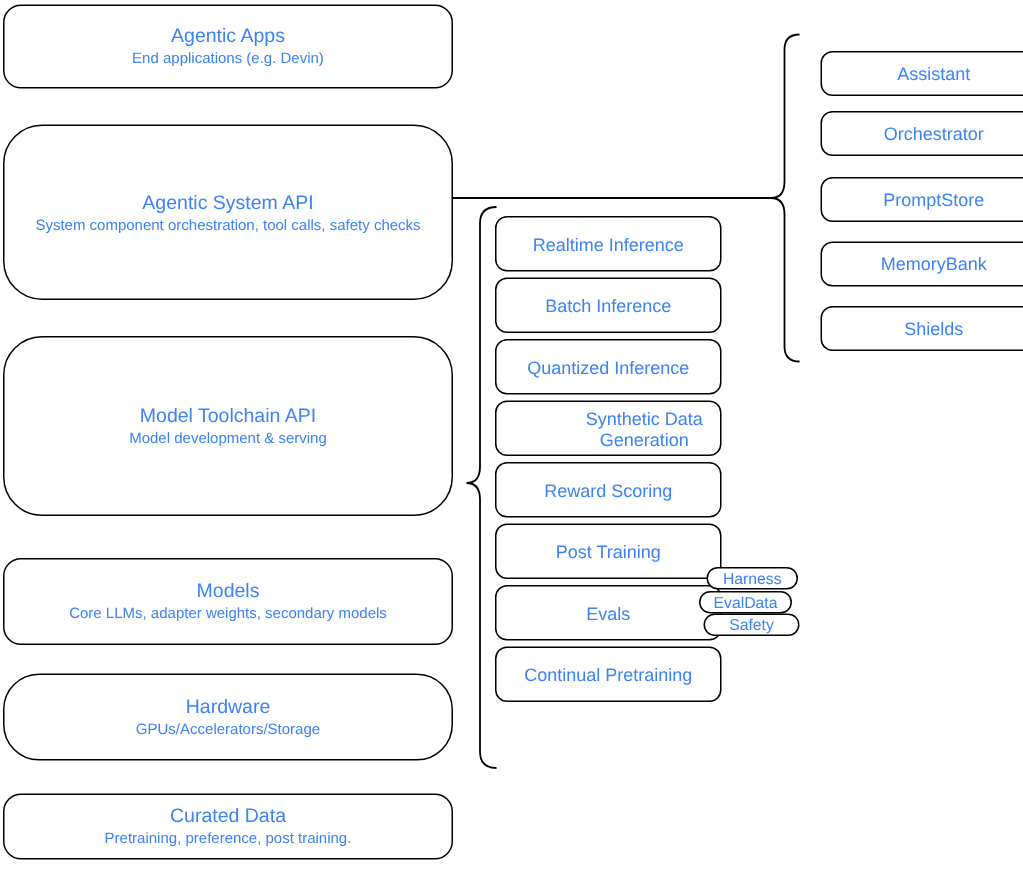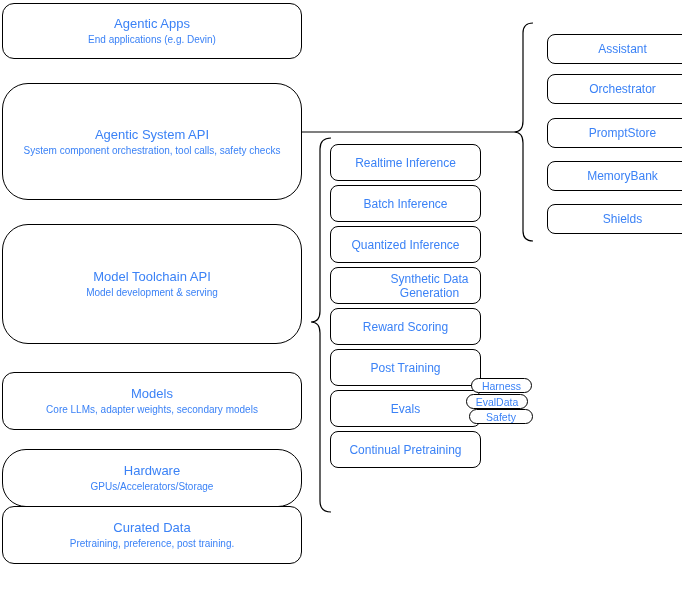--- a/index.html
+++ b/index.html
@@ -66,21 +66,21 @@
     <div class="subtitle">Model development &amp; serving</div>
   </div>
   <div class="lbox r12" style="top:372px; height:58px;">
     <div class="title">Models</div>
     <div class="subtitle">Core LLMs, adapter weights, secondary models</div>
   </div>
   <div class="lbox r12" style="top:449px; height:58px;border-radius:24px;">
     <div class="title">Hardware</div>
     <div class="subtitle">GPUs/Accelerators/Storage</div>
   </div>
-  <div class="lbox r12" style="top:506px; height:58px;">
+  <div class="lbox r12" style="top:529px; height:44px;">
     <div class="title">Curated Data</div>
     <div class="subtitle">Pretraining, preference, post training.</div>
   </div>
 
   <div class="node mid" style="top:144px;">
     <span>Realtime Inference</span>
   </div>
   <div class="node mid" style="top:185px;">
     <span>Batch Inference</span>
   </div>

